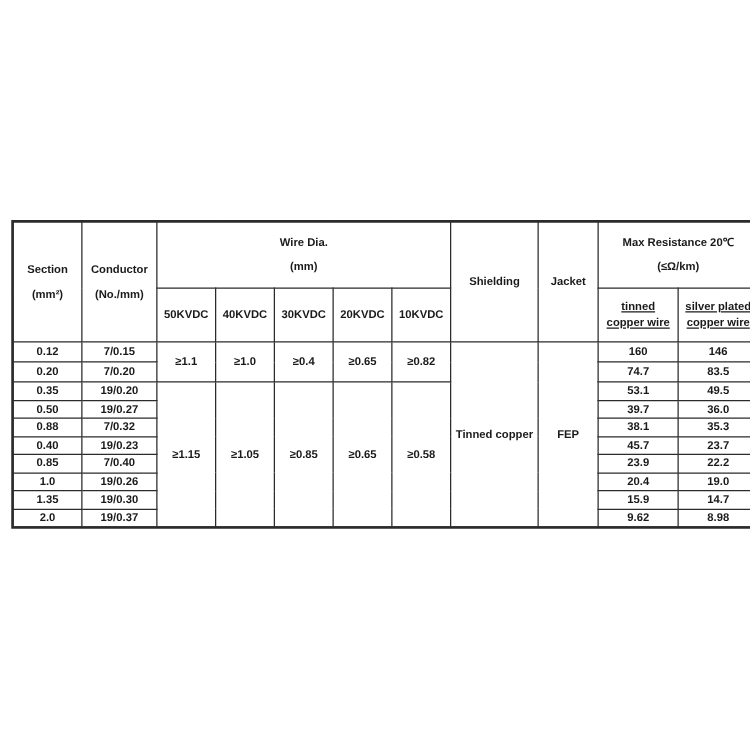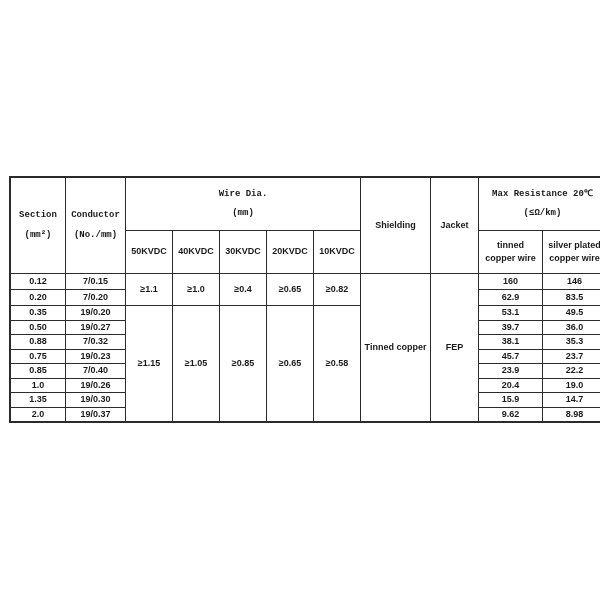--- a/index.html
+++ b/index.html
@@ -54,21 +54,20 @@
   .hdr-group {
     height: 52px;
     font-size: 9.5px;
   }
   .hdr-sub {
     height: 42px;
   }
 
   .stack2 > div {
     padding: 3px 0;
-    font-family: Liberation Mono, monospace;
   }
 
   .cell-row {
     height: 14.5px;
     font-size: 9px;
   }
   .cell-row.tall {
     height: 16px;
   }
 
@@ -84,20 +83,21 @@
 
   .sec-col  { width: 55px; }
   .cond-col { width: 60px; }
   .kv-col   { width: 47px; }
   .shield-col { width: 70px; }
   .jacket-col { width: 48px; }
   .res-col  { width: 64px; }
 
   .sub-wrap {
     padding: 0 2px;
+    text-decoration: underline;
   }
 </style>
 </head>
 <body>
 
 <div id="sheet">
 
   <table id="spec-table">
     <colgroup>
       <col class="sec-col">
@@ -161,21 +161,21 @@
         <td class="wire-val" rowspan="2">≥0.82</td>
         <td class="merge-mid" rowspan="10">Tinned copper</td>
         <td class="merge-mid" rowspan="10">FEP</td>
         <td>160</td>
         <td>146</td>
       </tr>
 
       <tr class="cell-row tall">
         <td>0.20</td>
         <td>7/0.20</td>
-        <td>62.9</td>
+        <td>74.7</td>
         <td>83.5</td>
       </tr>
 
       <tr class="cell-row">
         <td>0.35</td>
         <td>19/0.20</td>
         <td class="wire-val" rowspan="8">≥1.15</td>
         <td class="wire-val" rowspan="8">≥1.05</td>
         <td class="wire-val" rowspan="8">≥0.85</td>
         <td class="wire-val" rowspan="8">≥0.65</td>
@@ -190,21 +190,21 @@
         <td>39.7</td>
         <td>36.0</td>
       </tr>
       <tr class="cell-row">
         <td>0.88</td>
         <td>7/0.32</td>
         <td>38.1</td>
         <td>35.3</td>
       </tr>
       <tr class="cell-row">
-        <td>0.75</td>
+        <td>0.40</td>
         <td>19/0.23</td>
         <td>45.7</td>
         <td>23.7</td>
       </tr>
       <tr class="cell-row">
         <td>0.85</td>
         <td>7/0.40</td>
         <td>23.9</td>
         <td>22.2</td>
       </tr>

